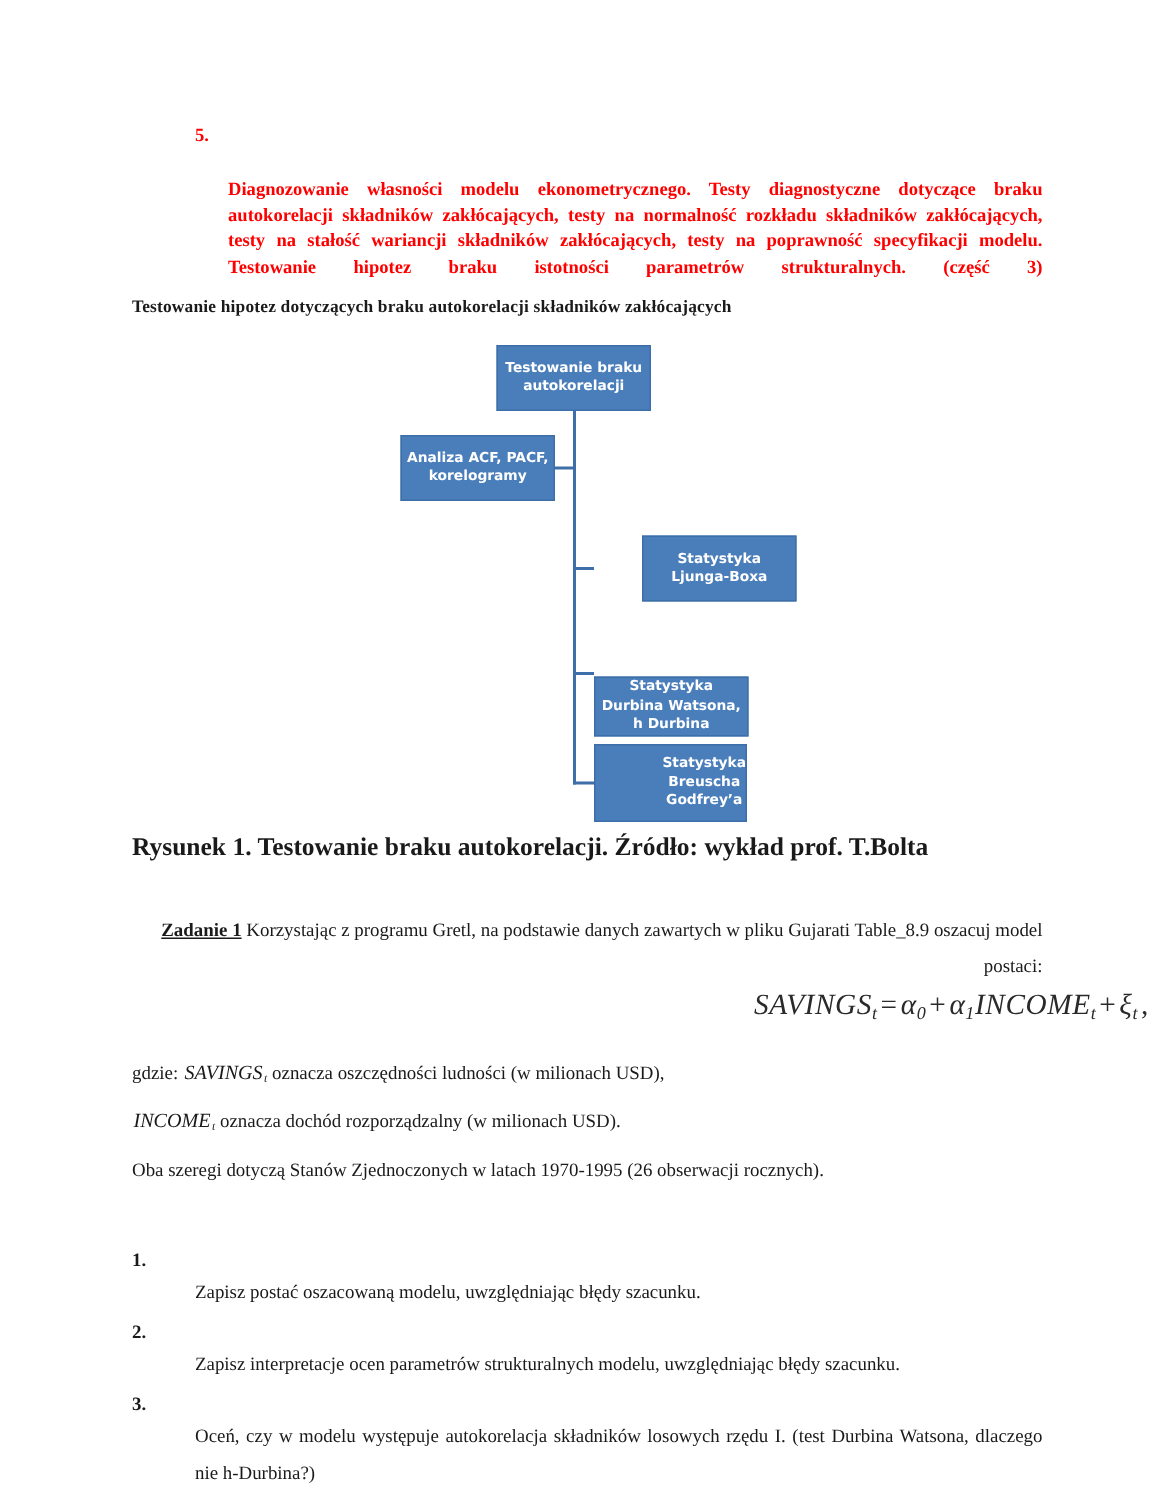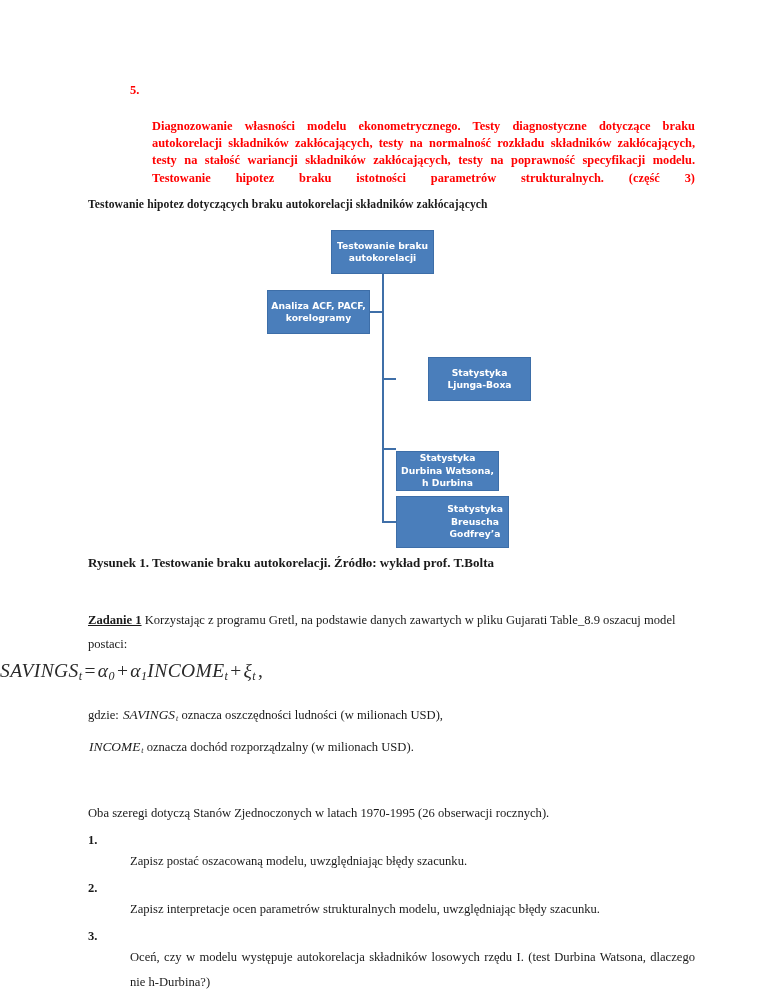--- a/index.html
+++ b/index.html
@@ -83,82 +83,82 @@
     align-items: center;
     justify-content: center;
     text-align: center;
     box-sizing: border-box;
     padding: 2px 3px;
   }
   .node-root   { left: 76px;  top: 10px;  width: 103px; height: 44px; }
   .node-acf    { left: 12px;  top: 70px;  width: 103px; height: 44px; }
   .node-ljung  { left: 141px; top: 137px; width: 103px; height: 44px; margin-left: 32px; }
   .node-dw     { left: 141px; top: 203px; width: 103px; height: 40px; margin-top: 28px; }
-  .node-bg     { left: 141px; top: 276px; width: 113px; height: 52px; padding-left: 48px; }
+  .node-bg     { left: 141px; top: 276px; width: 102px; height: 52px; padding-left: 48px; }
 
   .connector {
     position: absolute;
     background: #3f6fa8;
   }
   .trunk      { left: 127px; top: 54px;  width: 2px;  height: 249px; }
   .branch-acf { left: 115px; top: 91px;  width: 14px; height: 2px; }
   .branch-lj  { left: 127px; top: 158px; width: 14px; height: 2px; }
   .branch-dw  { left: 127px; top: 228px; width: 14px; height: 2px; }
   .branch-bg  { left: 127px; top: 301px; width: 14px; height: 2px; }
 
   
   .figure-caption {
     position: absolute;
     left: 88px;
     top: 555px;
     font-weight: bold;
-    font-size: 13px;
+    font-size: 17px;
   }
 
   
   .body-block {
     position: absolute;
     left: 88px;
     width: 607px;
     font-size: 12.6px;
     line-height: 24px;
   }
-  .task-intro { top: 608px; }
+  .task-intro { top: 608px; text-align: right; }
   .task-label {
     font-weight: bold;
     text-decoration: underline;
   }
 
   .equation {
     position: absolute;
     left: 0;
     top: 660px;
     width: 768px;
-    text-align: left;
+    text-align: right;
     font-style: italic;
     font-size: 19.5px;
     color: #2a2a2a;
     letter-spacing: 0.02em;
   }
   .equation .op { font-style: normal; padding: 0 2px; }
   sub {
     font-size: 0.62em;
     vertical-align: -0.28em;
     font-style: italic;
   }
 
   .gdzie-1 { top: 703px; }
   .gdzie-2 { top: 735px; }
   .mathspan {
     font-style: italic;
     font-size: 13.4px;
     padding: 0 1px;
   }
 
-  .para-1 { top: 768px; margin-top: 33px; }
+  .para-1 { top: 768px; }
   .para-2 { top: 799px; }
 
   
   .numlist {
     position: absolute;
     left: 88px;
     top: 828px;
     width: 607px;
     font-size: 12.6px;
     line-height: 25px;

